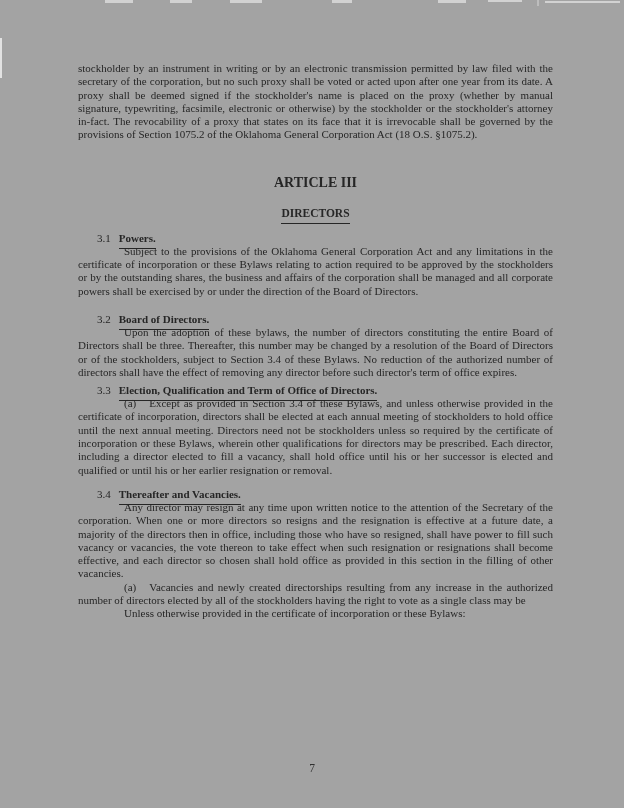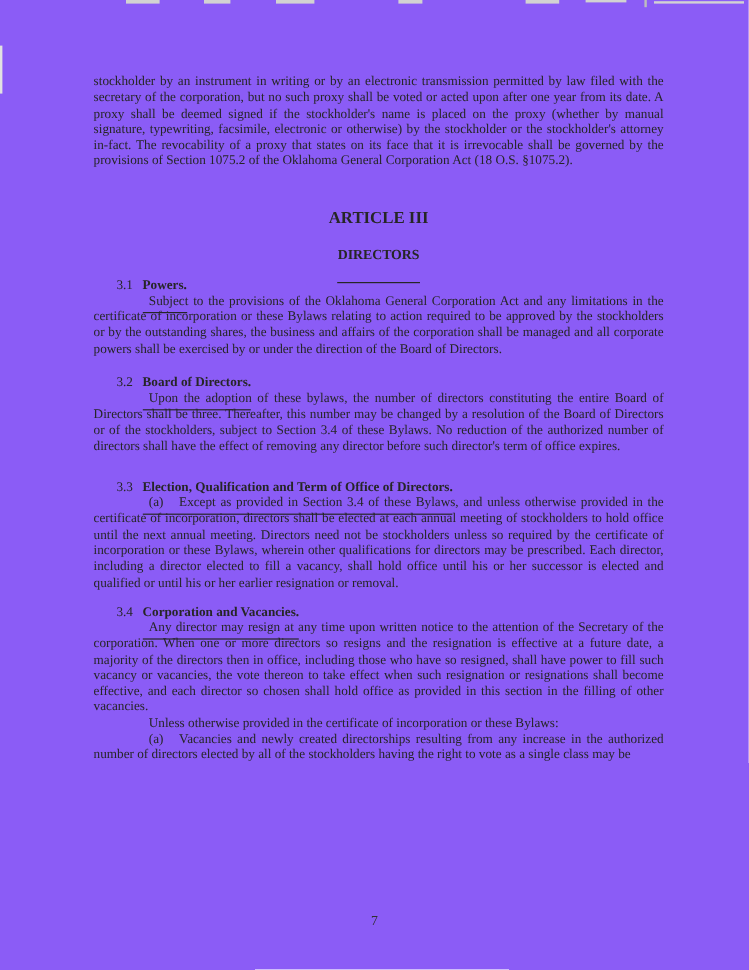--- a/index.html
+++ b/index.html
@@ -4,21 +4,21 @@
 <style>
   html, body {
     margin: 0;
     padding: 0;
     background: #ffffff;
   }
   .page {
     position: relative;
     width: 624px;
     height: 808px;
-    background: #8b5cf6;
+    background: #a3a3a3;
     font-family: "Liberation Serif", "DejaVu Serif", serif;
     color: #262626;
     overflow: hidden;
   }
   .content {
     position: absolute;
     left: 78px;
     top: 62px;
     width: 475px;
   }
@@ -38,35 +38,35 @@
   }
   .h-directors {
     margin: 18px 0 0 0;
     font-size: 11.5px;
     line-height: 13px;
     font-weight: bold;
     text-align: center;
   }
   .u {
     border-bottom: 1.2px solid #262626;
-    padding-bottom: 16px;
+    padding-bottom: 4px;
   }
   .sec-heading {
     margin: 11px 0 0 19px;
     font-size: 11px;
     line-height: 14px;
   }
   .sec-heading .sec-num { margin-right: 8px; text-align: center; }
   .sec-heading .sec-title { font-weight: bold; }
   .para-label { margin-right: 13px; }
   .mt6  { margin-top: 6px; }
   .mt8  { margin-top: 8px; }
   .mt10 { margin-top: 10px; }
   .mt11 { margin-top: 11px; }
-  .mt12 { margin-top: 20px; }
+  .mt12 { margin-top: 4px; }
   .mt13 { margin-top: 13px; }
   .mt14 { margin-top: 14px; }
   .single { text-align: left; }
   .page-number {
     position: absolute;
     left: 0;
     top: 762px;
     width: 624px;
     text-align: center;
     font-size: 11.5px;
@@ -123,25 +123,25 @@
     <p class="body indent mt6">Upon the adoption of these bylaws, the number of directors constituting the entire Board of Directors shall be three. Thereafter, this number may be changed by a resolution of the Board of Directors or of the stockholders, subject to Section 3.4 of these Bylaws. No reduction of the authorized number of directors shall have the effect of removing any director before such director's term of office expires.</p>
 
     <div class="sec-heading mt12">
       <span class="sec-num">3.3</span><span class="sec-title u">Election, Qualification and Term of Office of Directors.</span>
     </div>
     <p class="body indent mt13">
       <span class="para-label">(a)</span><span>Except as provided in Section 3.4 of these Bylaws, and unless otherwise provided in the certificate of incorporation, directors shall be elected at each annual meeting of stockholders to hold office until the next annual meeting. Directors need not be stockholders unless so required by the certificate of incorporation or these Bylaws, wherein other qualifications for directors may be prescribed. Each director, including a director elected to fill a vacancy, shall hold office until his or her successor is elected and qualified or until his or her earlier resignation or removal.</span>
     </p>
 
     <div class="sec-heading mt10">
-      <span class="sec-num">3.4</span><span class="sec-title u">Corporation and Vacancies.</span>
+      <span class="sec-num">3.4</span><span class="sec-title u">Thereafter and Vacancies.</span>
     </div>
     <p class="body indent mt10">Any director may resign at any time upon written notice to the attention of the Secretary of the corporation. When one or more directors so resigns and the resignation is effective at a future date, a majority of the directors then in office, including those who have so resigned, shall have power to fill such vacancy or vacancies, the vote thereon to take effect when such resignation or resignations shall become effective, and each director so chosen shall hold office as provided in this section in the filling of other vacancies.</p>
-    <p class="body indent single mt11">Unless otherwise provided in the certificate of incorporation or these Bylaws:</p>
     <p class="body indent mt11">
       <span class="para-label">(a)</span><span>Vacancies and newly created directorships resulting from any increase in the authorized number of directors elected by all of the stockholders having the right to vote as a single class may be</span>
     </p>
+    <p class="body indent single mt11">Unless otherwise provided in the certificate of incorporation or these Bylaws:</p>
 
   </div>
 
   <div class="page-number">7</div>
 
 </div>
 
 </body></html>

